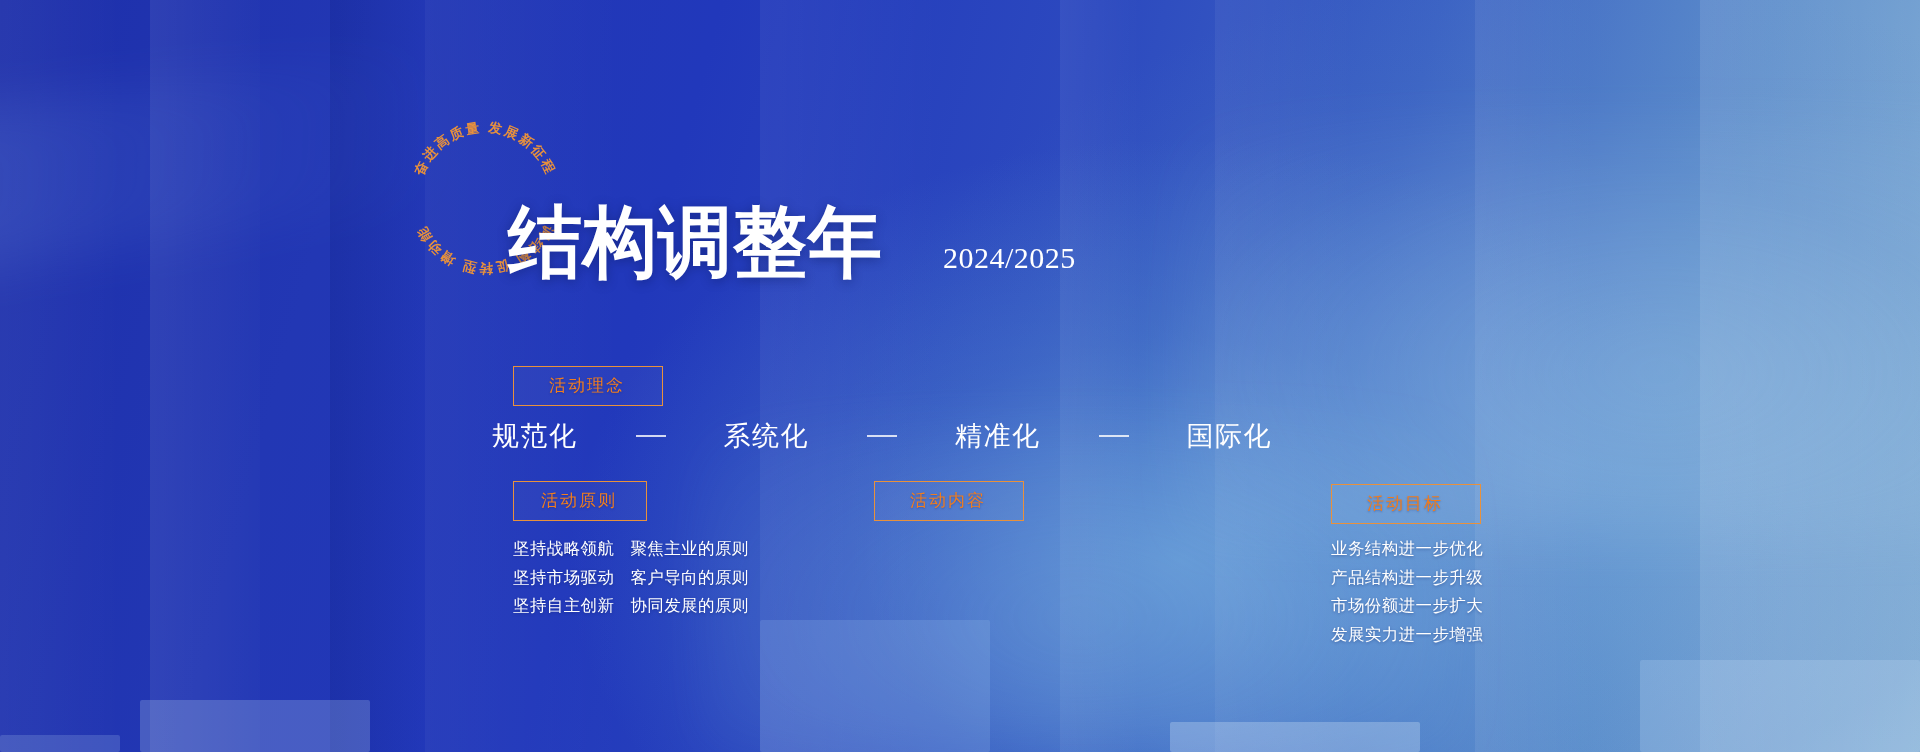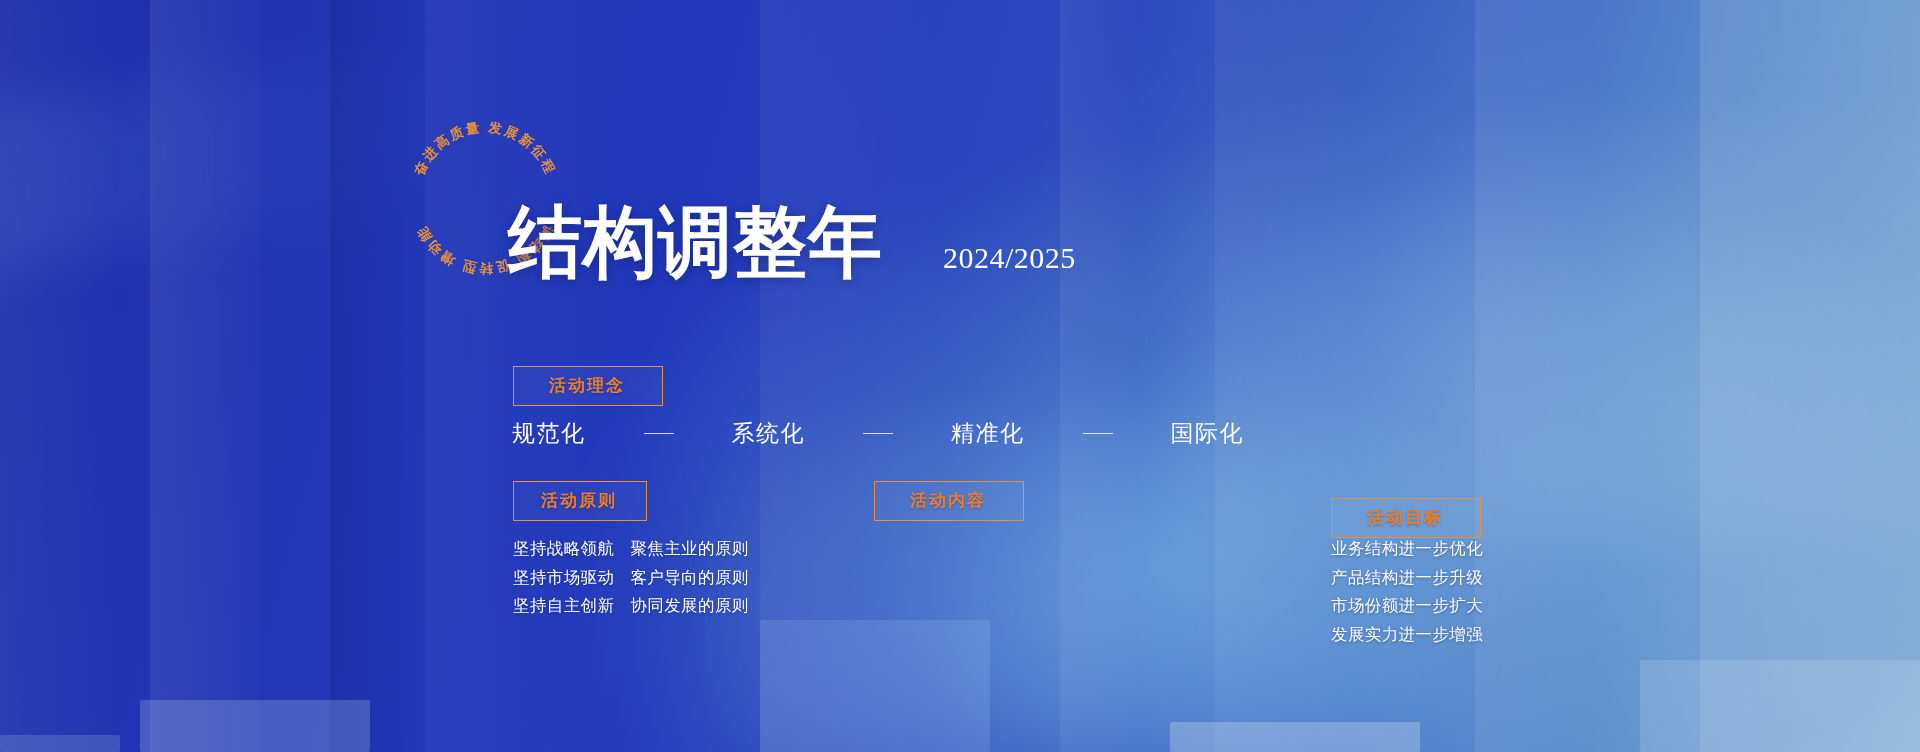--- a/index.html
+++ b/index.html
@@ -89,42 +89,42 @@
     white-space: nowrap;
     font-family: Liberation Serif, serif;
   }
 
   
   .badge {
     position: absolute;
     border: 1px solid #e8913c;
     color: #f07d1f;
     font-size: 17px;
-    font-weight: 700;
+    font-weight: 400;
     letter-spacing: 2px;
     text-align: center;
     padding: 7px 2px 8px 0;
     box-sizing: border-box;
     background: rgba(255,255,255,0.04);
     text-shadow: 0 1px 2px rgba(20,35,110,.35);
   }
   #badge-concept { left: 513px; top: 366px; width: 150px; }
   #badge-principle { left: 513px; top: 481px; width: 134px; }
   #badge-content { left: 874px; top: 481px; width: 150px; }
-  #badge-goal { left: 1331px; top: 498px; width: 150px; }
+  #badge-goal { left: 1331px; top: 484px; width: 150px; }
 
   
   #principles {
     position: absolute;
-    left: 512px;
+    left: 492px;
     top: 418px;
     display: flex;
     align-items: center;
     color: #ffffff;
-    font-size: 23px;
+    font-size: 27px;
     letter-spacing: 1.5px;
     white-space: nowrap;
     gap: 45px;
   }
   #principles .dash {
     display: inline-block;
     width: 30px;
     height: 1.5px;
     background: rgba(255,255,255,0.8);
     margin: 0 13px;

